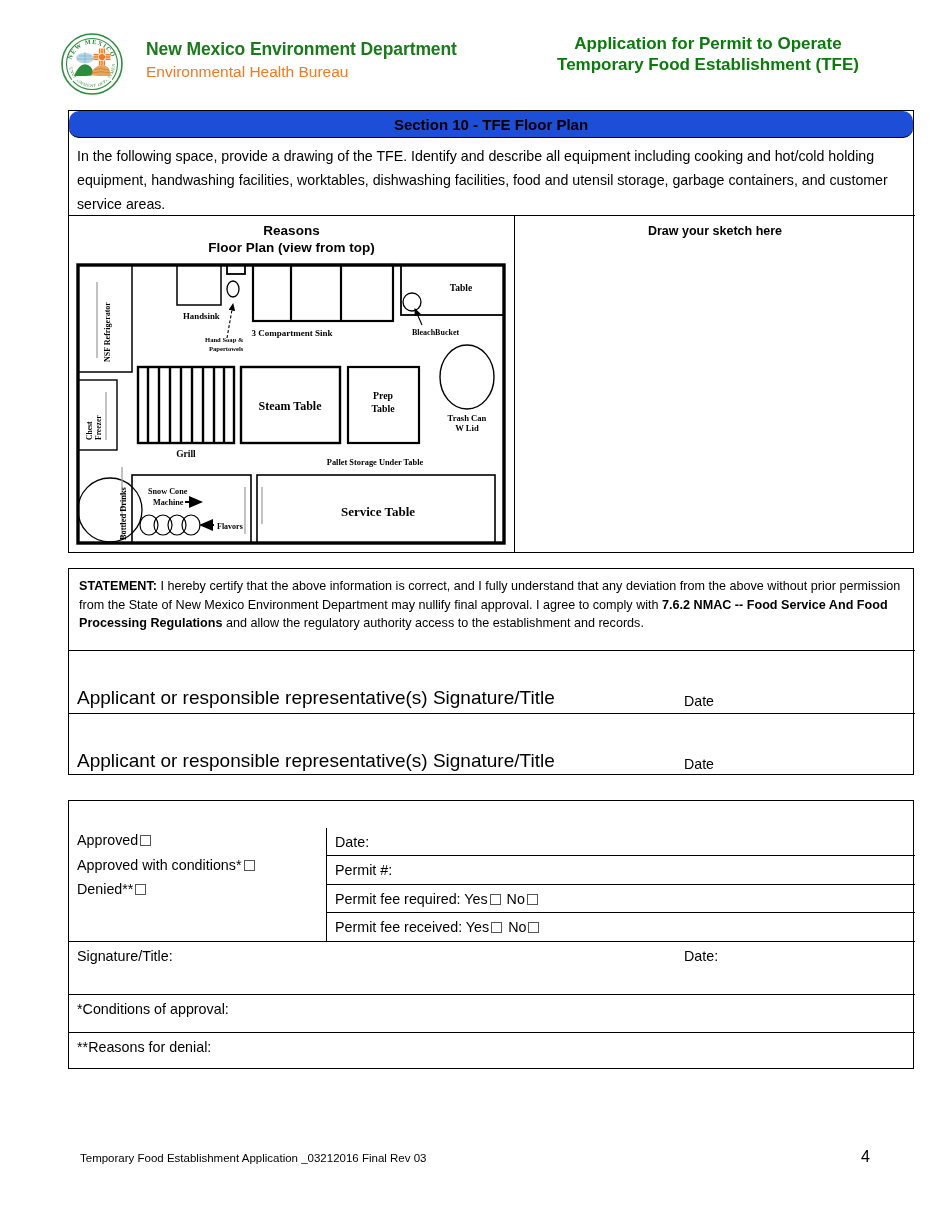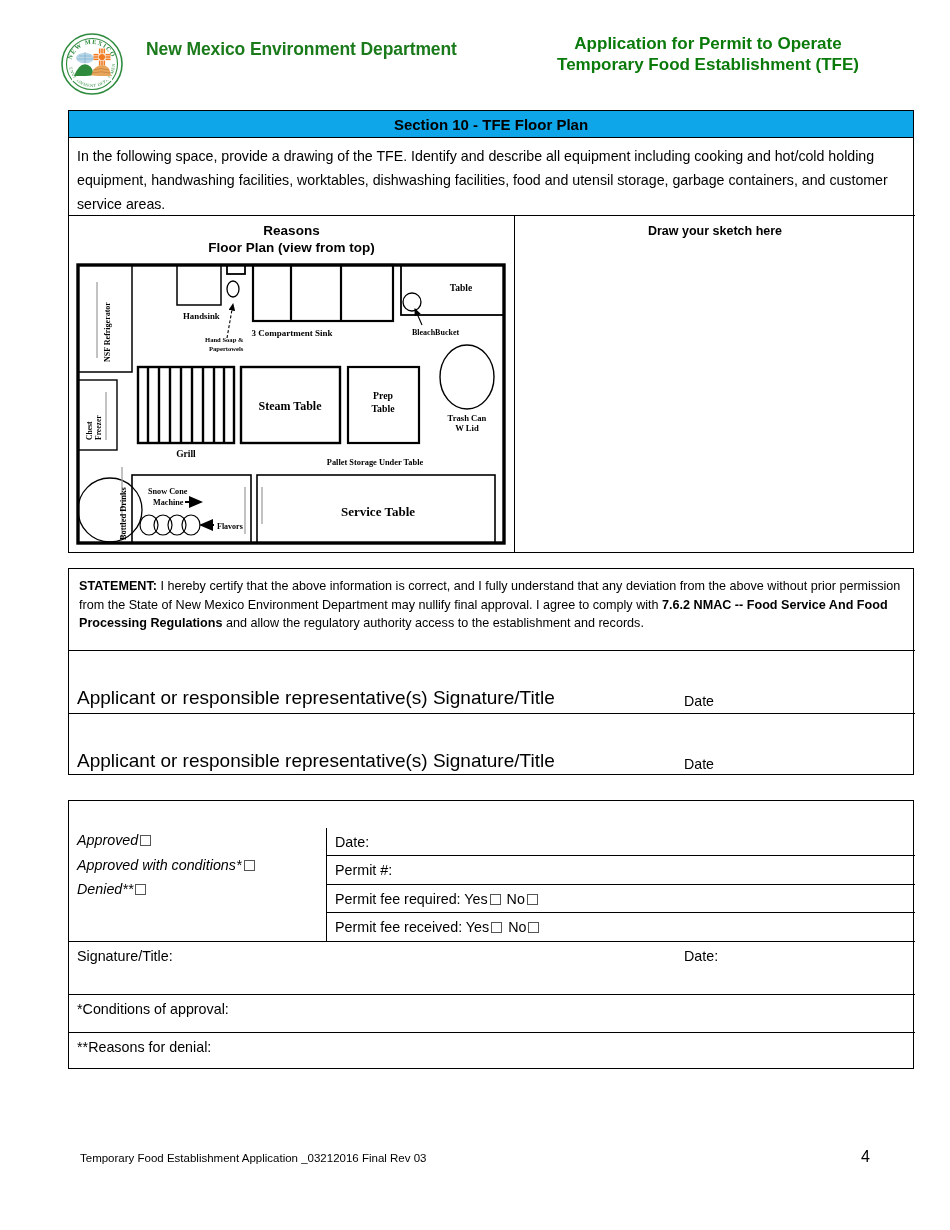--- a/index.html
+++ b/index.html
@@ -57,27 +57,28 @@
     line-height: 21px;
   }
 
   
   .box {
     position: absolute;
     border: 1.4px solid #000;
     box-sizing: border-box;
   }
   .bar-head {
-    background: #0ea5e9;
+    background: #1d4ed8;
     text-align: center;
     font-weight: bold;
     font-size: 15px;
     line-height: 28px;
     border-bottom: 1.4px solid #000;
     box-sizing: border-box;
+    border-radius: 10px;
   }
 
   
   #section10 { left: 68px; top: 110px; width: 846px; height: 443px; }
   #sec10-head { height: 27px; }
   .instr {
     padding: 6px 8px 0 8px;
     font-size: 14.2px;
     line-height: 24px;
   }
@@ -158,21 +159,20 @@
     left: 0; top: 27px;
     width: 846px; height: 113px;
     display: flex;
     box-sizing: border-box;
   }
   #nmed-c1 {
     width: 258px;
     box-sizing: border-box;
     border-right: 1.4px solid #000;
     padding: 0 0 0 8px;
-    font-style: italic;
   }
   #nmed-c2 {
     width: 258px;
     box-sizing: border-box;
     border-right: 1.4px solid #000;
     padding: 6px 0 0 8px;
   }
   #nmed-c3 {
     flex: 1;
     box-sizing: border-box;
@@ -274,20 +274,21 @@
 
       <path d="M 31 44 Q 34 33 42 33 Q 50 33 51 44 Z" fill="#e8a55c"></path>
       <path d="M 33 38 Q 41 35 49 38" stroke="#c4823c" stroke-width="0.8" fill="none"></path>
       <path d="M 32 41 Q 41 38.5 50 41" stroke="#c4823c" stroke-width="0.8" fill="none"></path>
       <path d="M 12 46 Q 32 41 52 46 L 52 49 Q 32 44 12 49 Z" fill="#ffffff"></path>
     </svg>
   </div>
 
   <div class="org-block">
     <div class="org-line1">New Mexico Environment Department</div>
+    <div class="org-line2">Environmental Health Bureau</div>
   </div>
 
   <div class="doc-title">
     <div>Application for Permit to Operate</div>
     <div>Temporary Food Establishment (TFE)</div>
   </div>
 </div>
 
 <div class="box" id="section10">
   <div class="bar-head" id="sec10-head">Section 10 - TFE Floor Plan</div>

